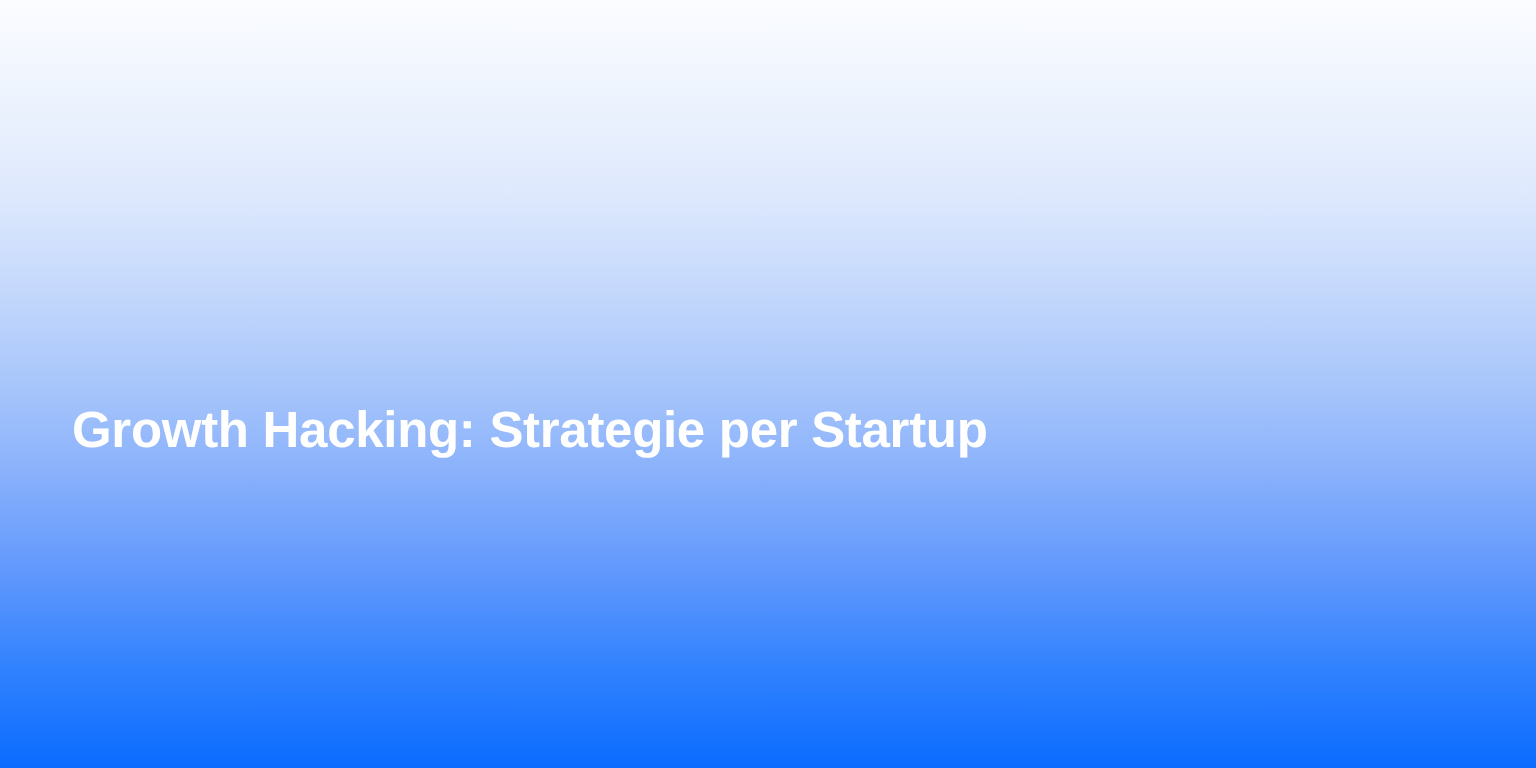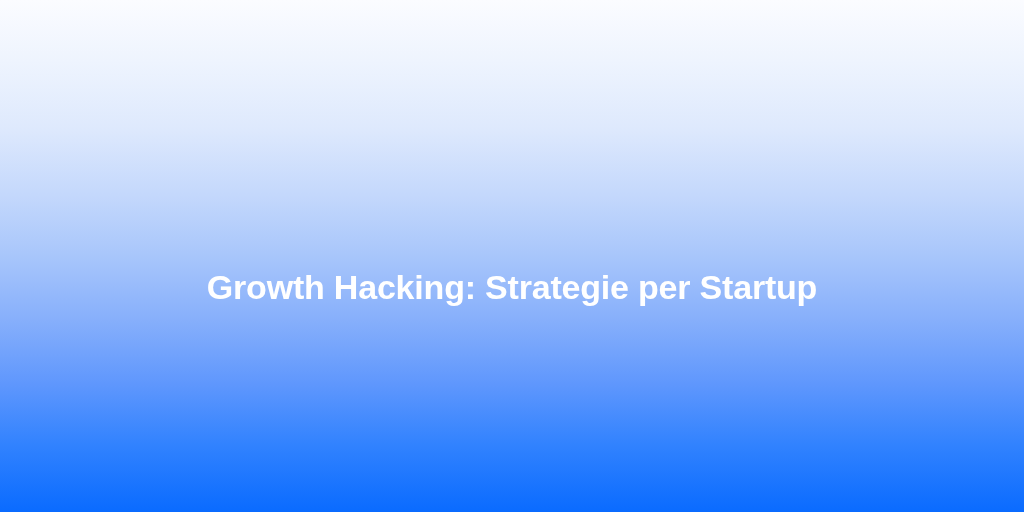--- a/index.html
+++ b/index.html
@@ -36,21 +36,21 @@
       #0a6bff 100%
     );
   }
 
   .hero-inner {
     width: 100%;
     padding: 0 48px;
     box-sizing: border-box;
     display: flex;
     flex-direction: column;
-    align-items: center;
+    align-items: flex-start;
     justify-content: center;
     
     transform: translateY(31px);
   }
 
   .hero-title {
     margin: 0;
     font-family: "Liberation Sans", sans-serif;
     font-size: 34px;
     font-weight: 700;

